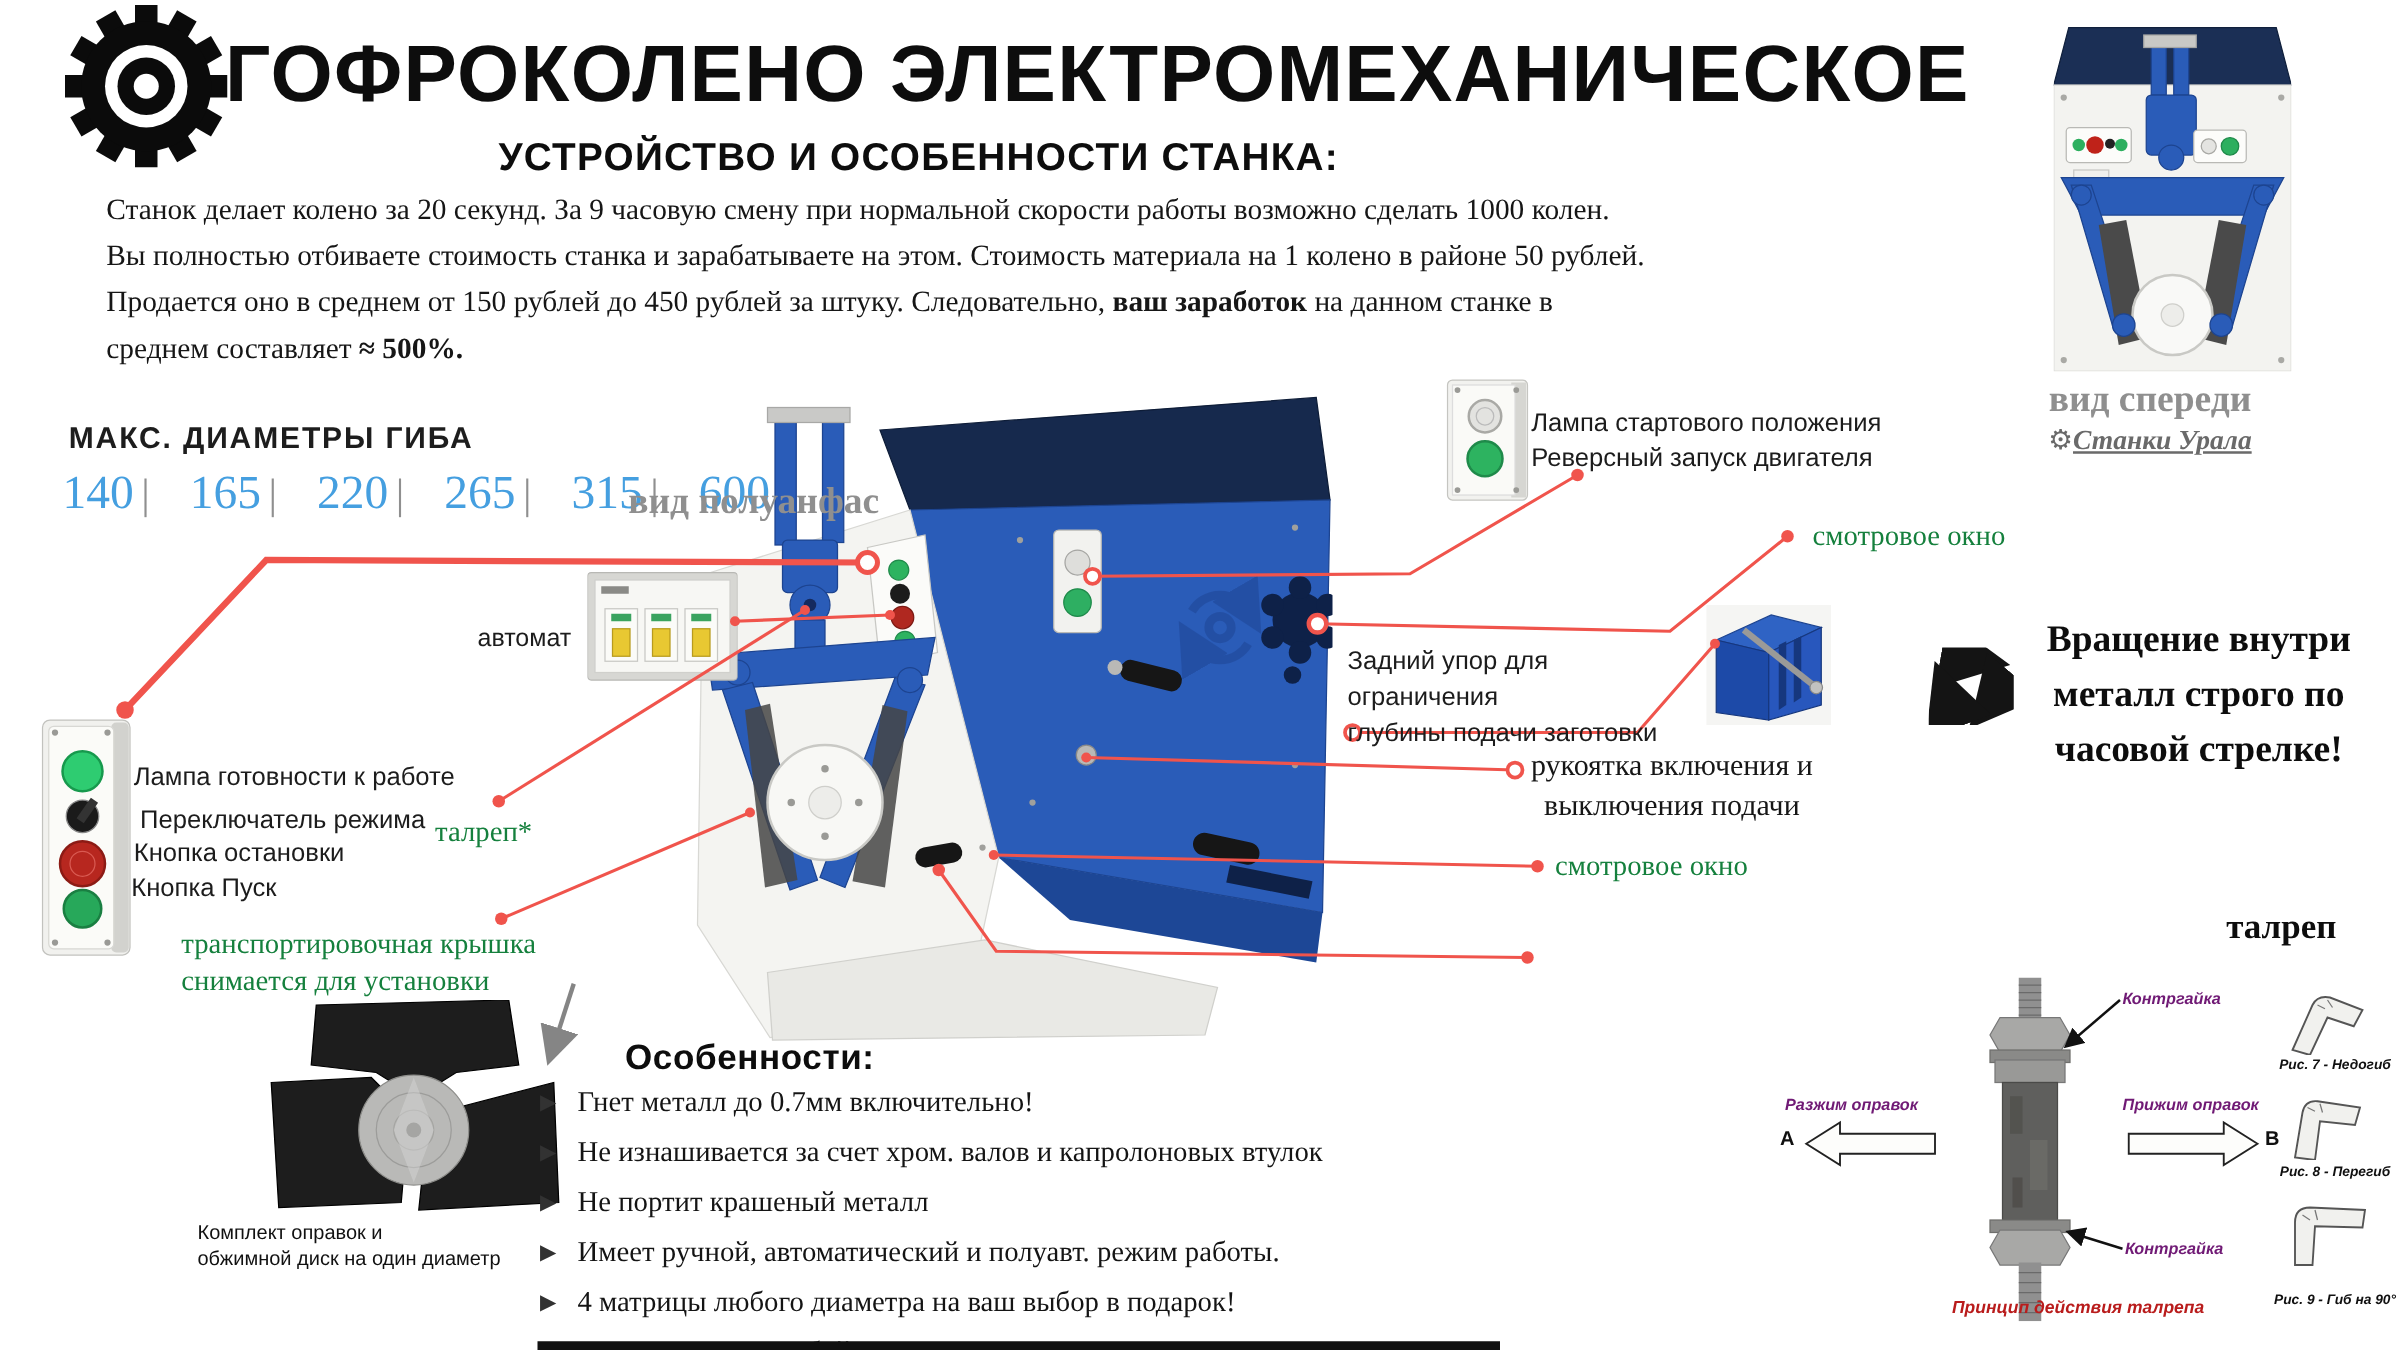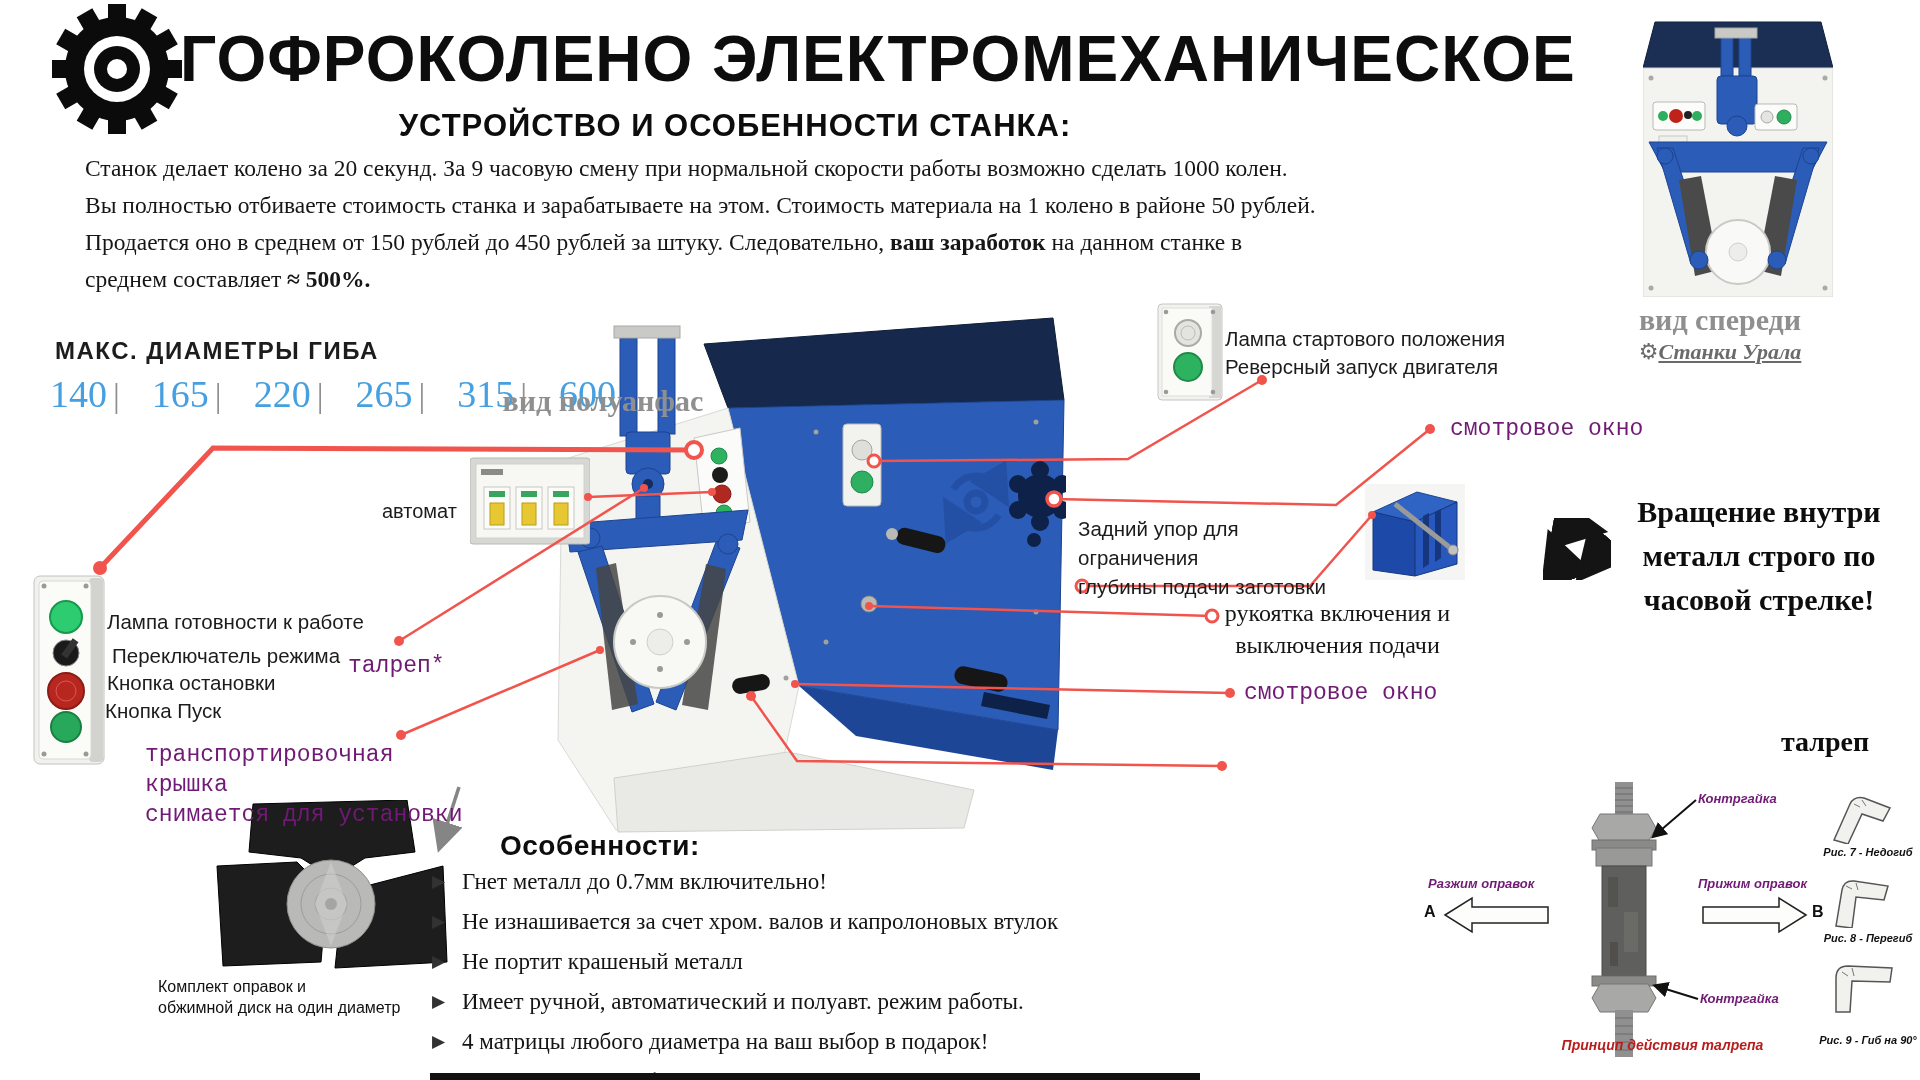--- a/index.html
+++ b/index.html
@@ -16,21 +16,21 @@
   .intro b{font-weight:700;}
   .diam-head{font-weight:700;font-size:24px;letter-spacing:1.5px;color:#1d1d1d;}
   .diam-row{font-family:"Liberation Serif",serif;font-size:38px;display:flex;align-items:baseline;}
   .diam-val{color:#459fe0;padding:0 6px;margin-left:26px;}
   .diam-sep{color:#8f8f8f;font-size:34px;}
   .view-label{font-family:"Liberation Serif",serif;font-weight:700;color:#8f8f8f;font-size:30px;text-align:center;}
   .brand{font-family:"Liberation Serif",serif;font-weight:700;font-style:italic;color:#6a6a6a;
          font-size:22px;text-align:center;}
   .brand .bru{text-decoration:underline;}
   .sans-label{font-size:20.5px;color:#1c1c1c;line-height:28px;}
-  .serif-label{font-family:Liberation Mono, monospace;font-size:23px;color:#701a75;}
+  .serif-label{font-family:Liberation Serif, serif;font-size:23px;color:#15803d;}
   .serif-label-lg{font-family:"Liberation Serif",serif;font-size:24px;color:#161616;text-align:center;}
   .center{text-align:left;}
   .rot-note{font-family:"Liberation Serif",serif;font-weight:700;font-size:30px;line-height:44px;
             text-align:center;color:#0d0d0d;}
   .feat-head{font-weight:700;font-size:28px;color:#0d0d0d;letter-spacing:0.5px;}
   .feat-row{display:flex;align-items:flex-start;margin-bottom:9px;}
   .feat-row .bullet{width:30px;flex:0 0 30px;color:#323232;font-size:17px;line-height:31px;}
   .feat-row .bullet::before{content:"\25B6";}
   .feat-text{font-family:"Liberation Serif",serif;font-size:23px;line-height:31px;color:#141414;}
   .talrep-head{font-family:"Liberation Serif",serif;font-weight:700;font-size:28px;color:#0d0d0d;text-align:center;}

